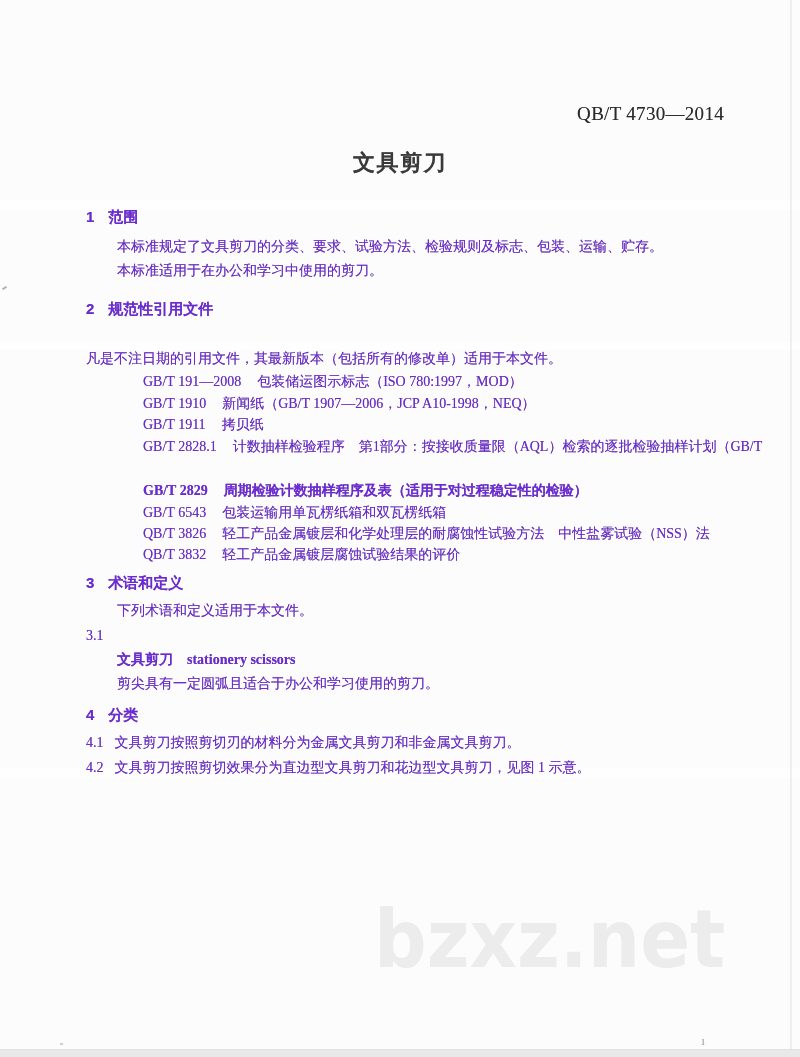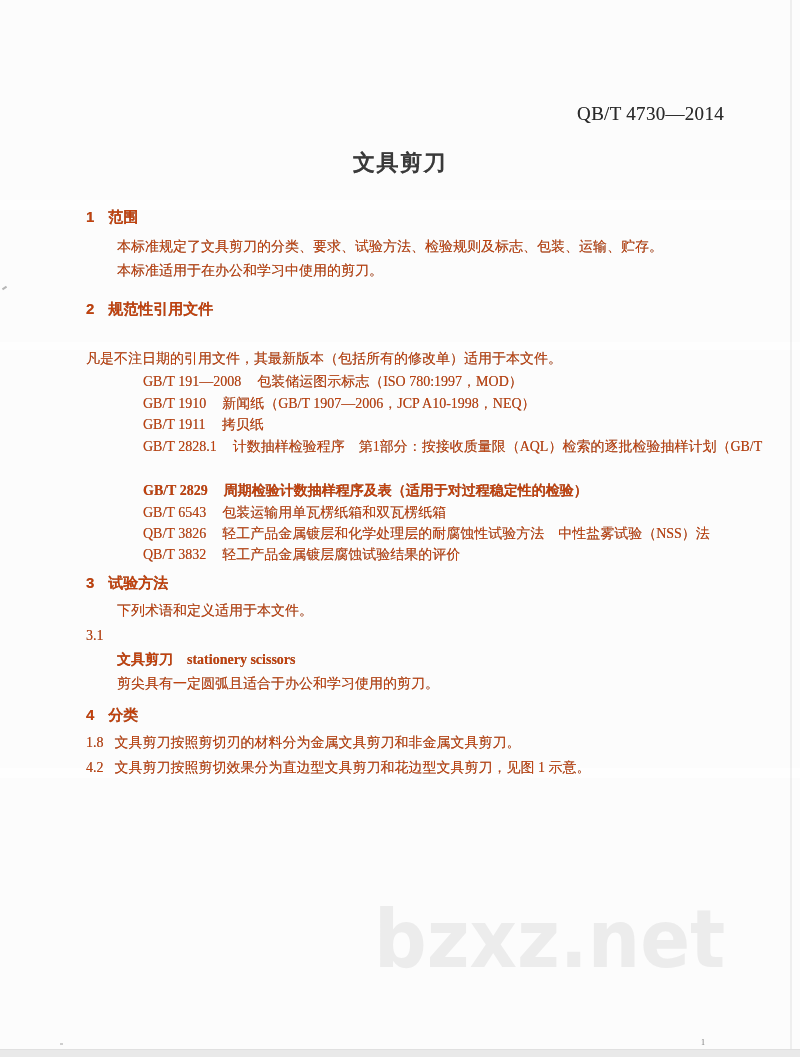--- a/index.html
+++ b/index.html
@@ -11,21 +11,21 @@
     font-family:"Liberation Serif","DejaVu Serif",serif;
     color:#2b2b2b;
   }
   
   .streak{position:absolute;left:0;width:100%;background:rgba(255,255,255,0.75);pointer-events:none;}
   .line{
     position:absolute;
     font-size:14px;
     line-height:18px;
     white-space:nowrap;
-    color:#c2410c;
+    color:#6d28d9;
     text-shadow:0 0 .5px rgba(43,43,43,.55);
   }
   .at-margin{left:86px;}
   .at-indent{left:117px;}
   .h{
     font-family:"Liberation Sans","DejaVu Sans",sans-serif;
     font-weight:700;
     font-size:15px;
     text-shadow:0 0 .4px rgba(43,43,43,.5);
   }
@@ -124,34 +124,34 @@
     <span class="ref-code">GB/T 6543</span><span>包装运输用单瓦楞纸箱和双瓦楞纸箱</span>
   </div>
   <div class="line at-indent" style="top:525px;">
     <span class="ref-code">QB/T 3826</span><span>轻工产品金属镀层和化学处理层的耐腐蚀性试验方法　中性盐雾试验（NSS）法</span>
   </div>
   <div class="line at-indent" style="top:546px;">
     <span class="ref-code">QB/T 3832</span><span>轻工产品金属镀层腐蚀试验结果的评价</span>
   </div>
 
   <div class="line h at-margin" style="top:574px;">
-    <span class="num">3</span><span>试验方法</span>
+    <span class="num">3</span><span>术语和定义</span>
   </div>
   <div class="line at-indent" style="top:602px;">下列术语和定义适用于本文件。</div>
   <div class="line at-margin" style="top:627px;">3.1</div>
   <div class="line at-indent" style="top:650px;">
     <span class="term-zh">文具剪刀</span><span class="term-en">stationery scissors</span>
   </div>
   <div class="line at-indent" style="top:675px;">剪尖具有一定圆弧且适合于办公和学习使用的剪刀。</div>
 
   <div class="line h at-margin" style="top:706px;">
     <span class="num">4</span><span>分类</span>
   </div>
   <div class="line at-margin" style="top:734px;">
-    <span class="item-num">1.8</span><span>文具剪刀按照剪切刃的材料分为金属文具剪刀和非金属文具剪刀。</span>
+    <span class="item-num">4.1</span><span>文具剪刀按照剪切刃的材料分为金属文具剪刀和非金属文具剪刀。</span>
   </div>
   <div class="line at-margin" style="top:759px;">
     <span class="item-num">4.2</span><span>文具剪刀按照剪切效果分为直边型文具剪刀和花边型文具剪刀，见图 1 示意。</span>
   </div>
 
   <div class="watermark">bzxz.net</div>
 
   <div class="page-number">1</div>
   <div class="tick-left"></div>
   <div class="speck"></div>

